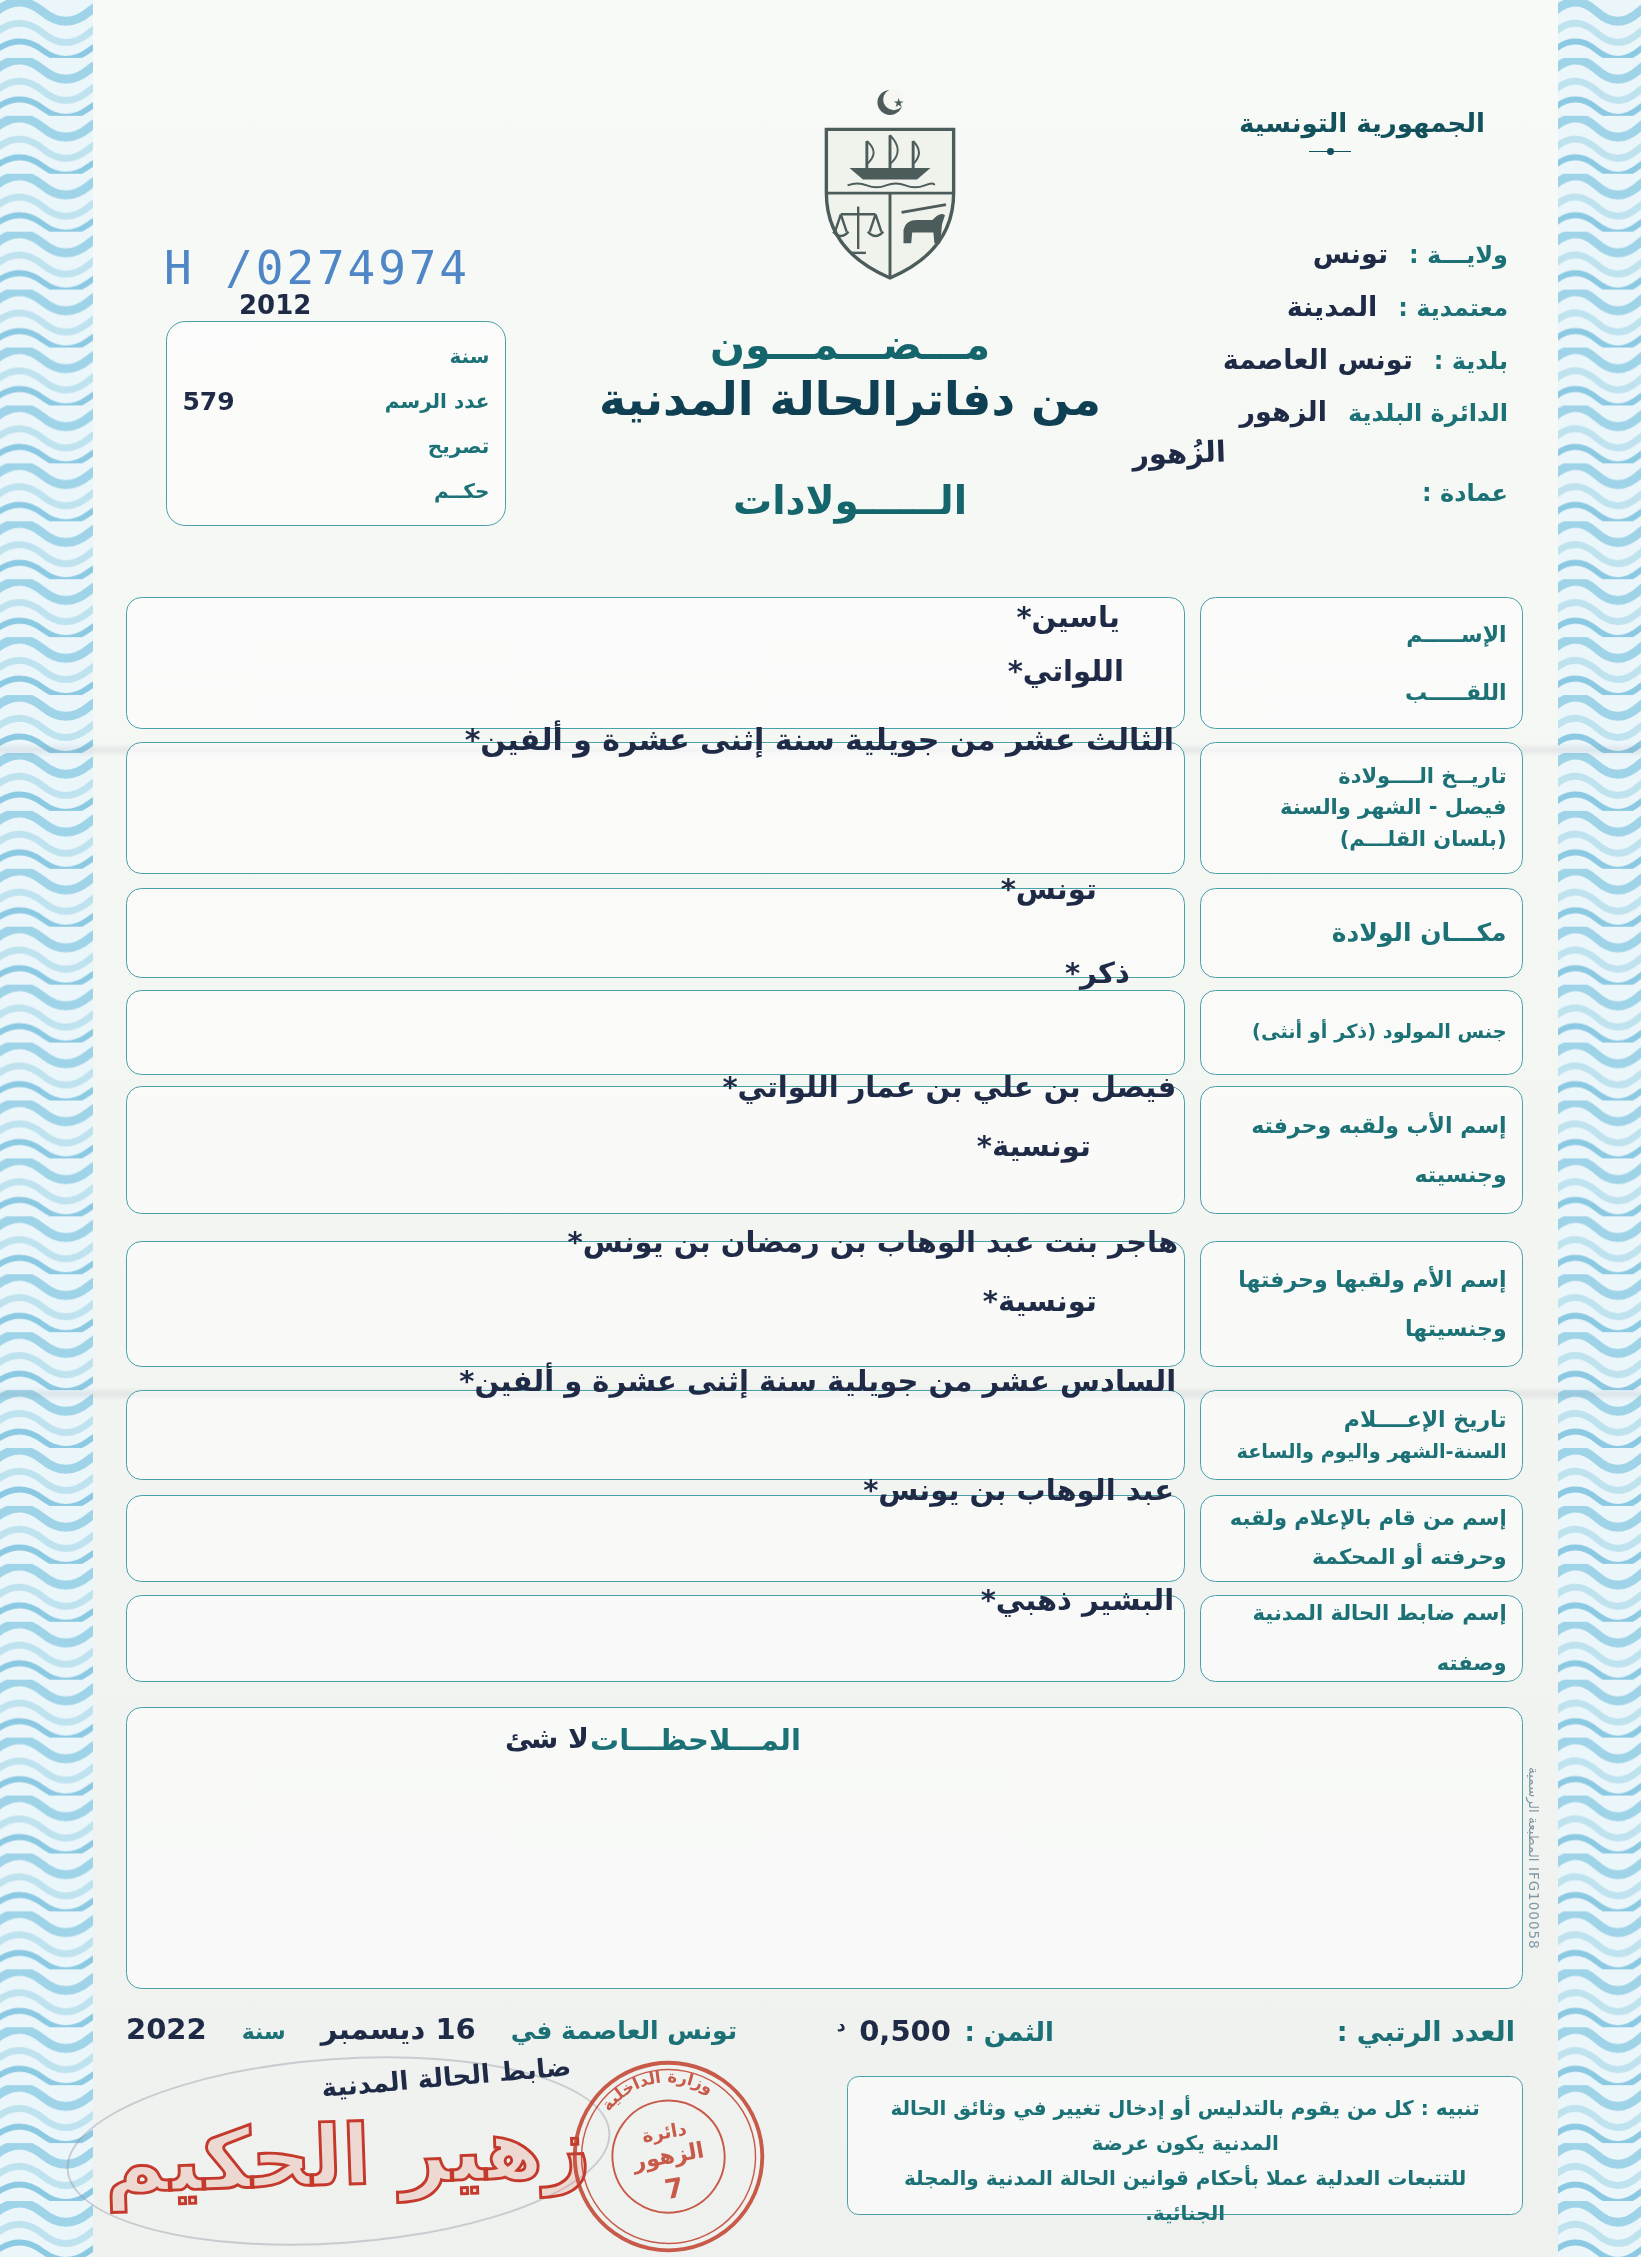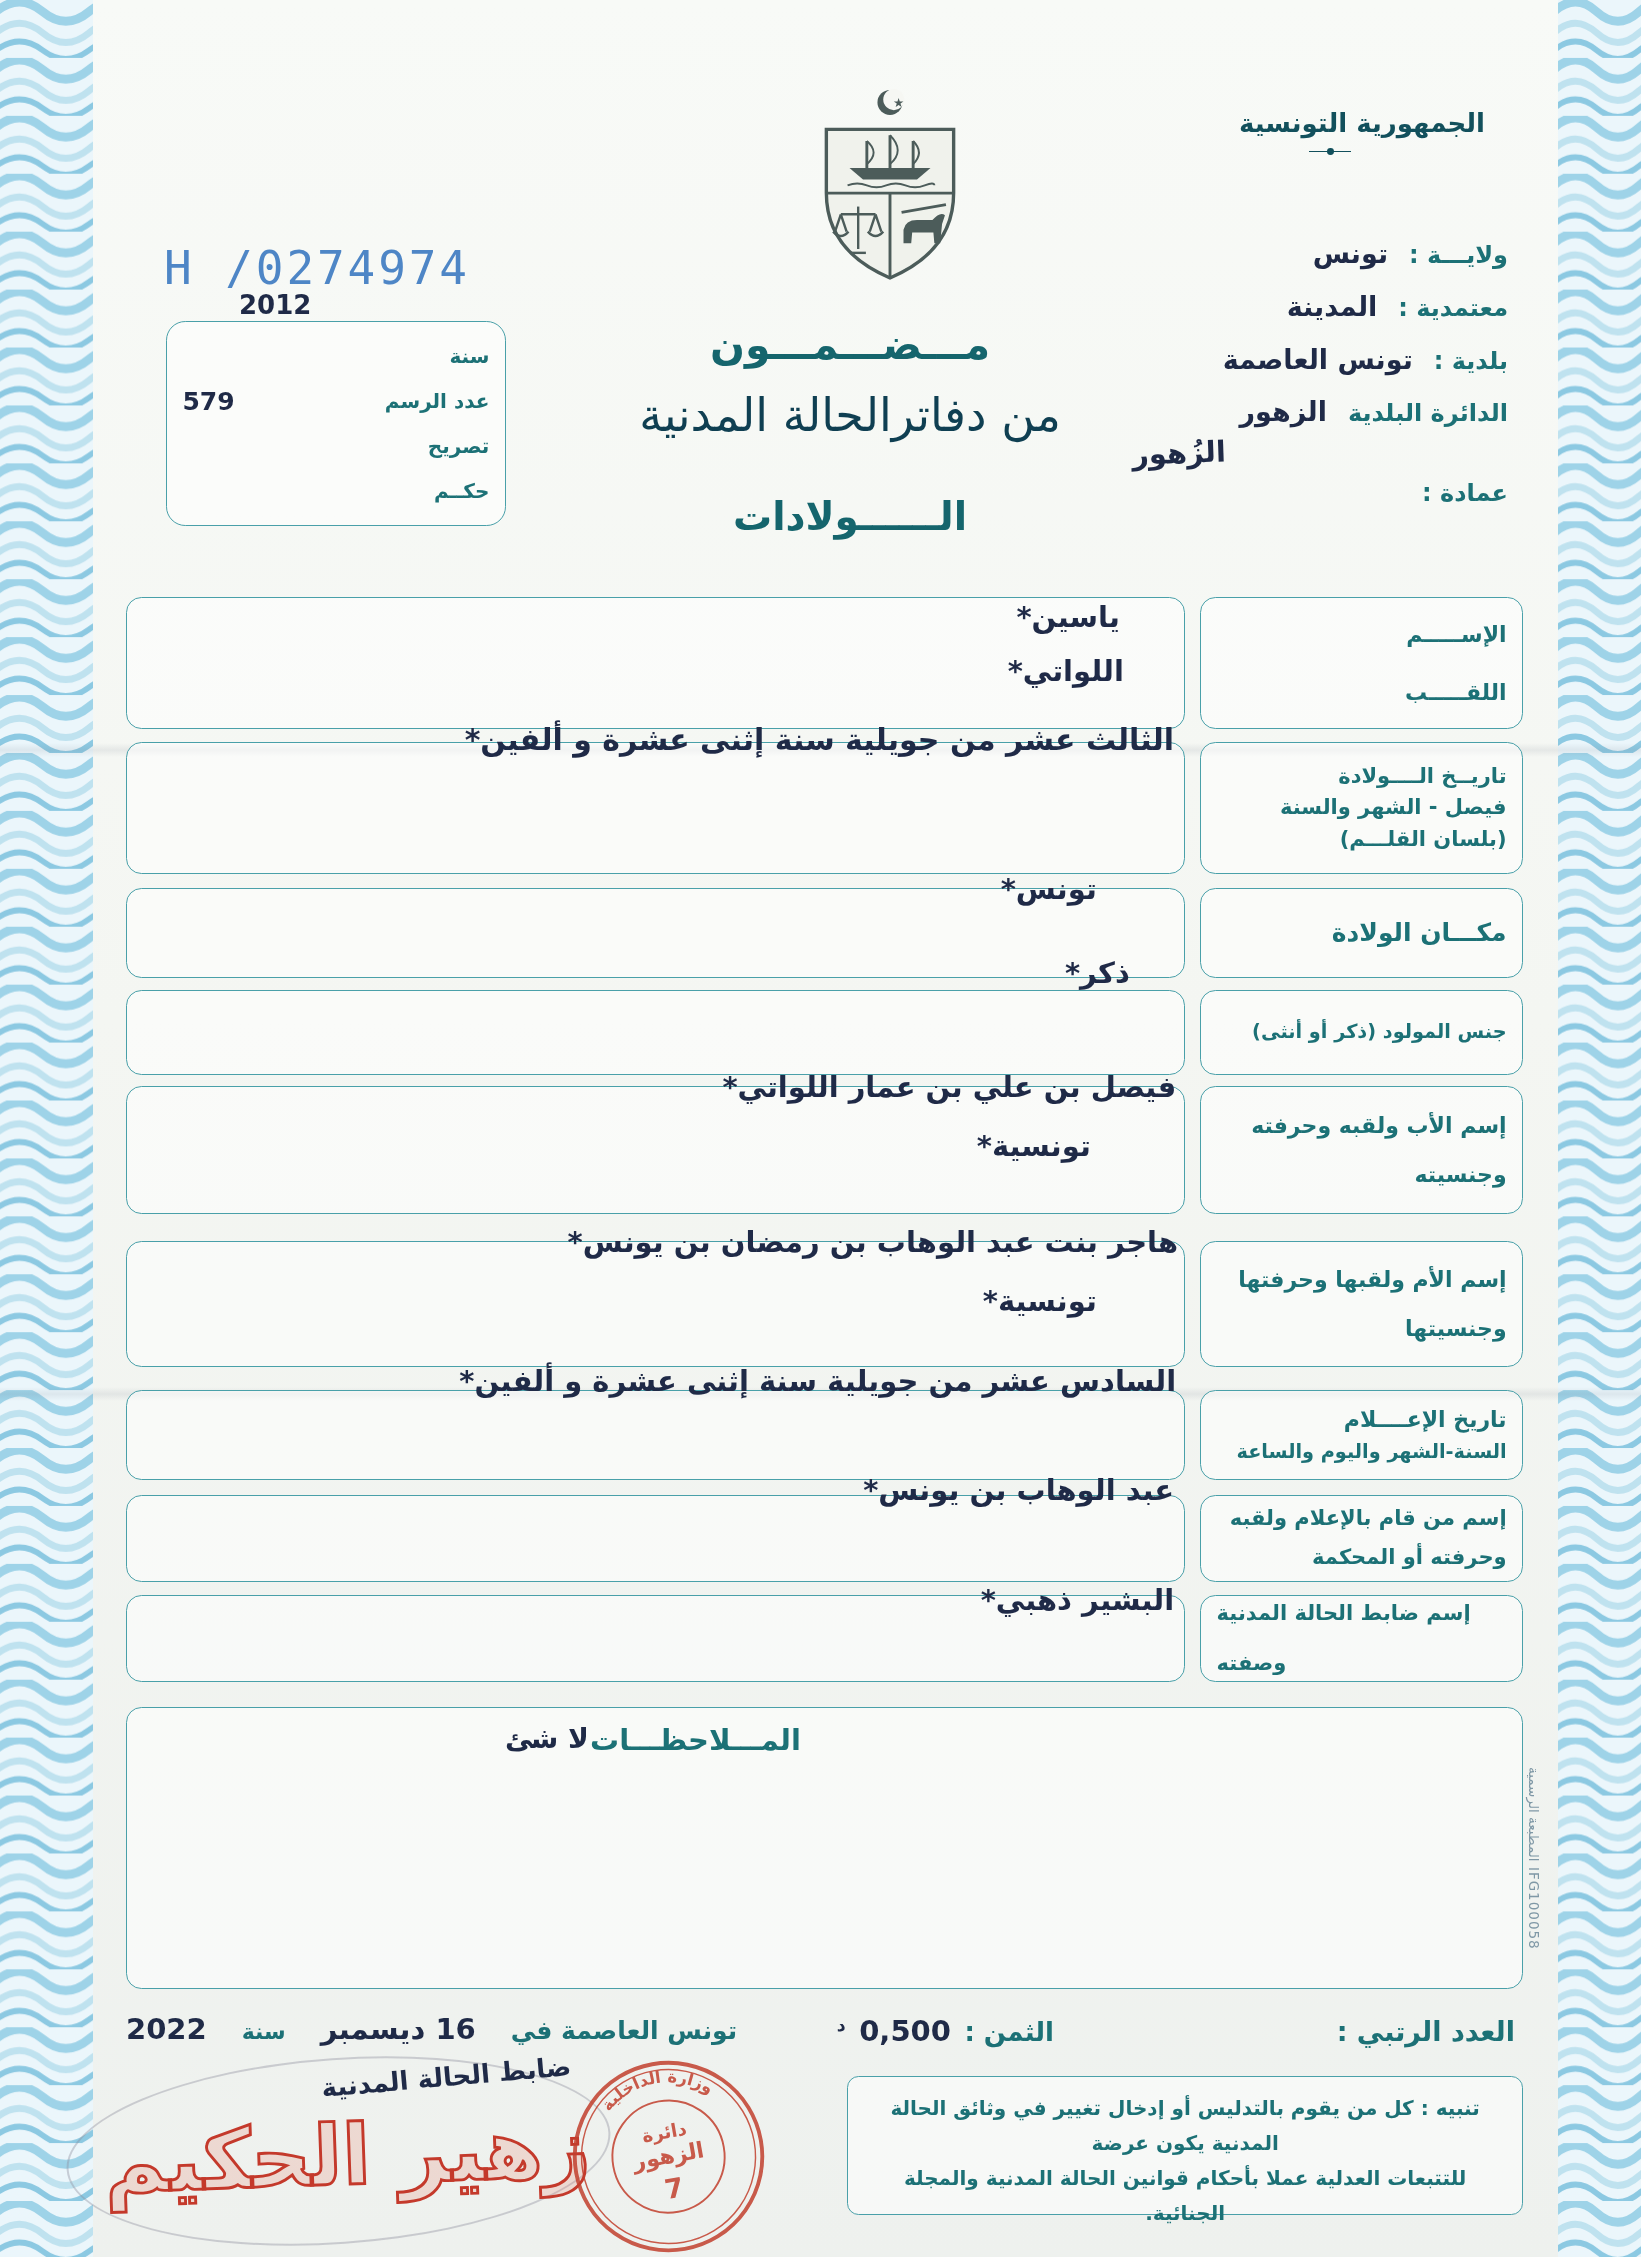--- a/index.html
+++ b/index.html
@@ -10,21 +10,21 @@
     font-family:"DejaVu Sans",sans-serif;
     direction:rtl; overflow:hidden;
   }
   .abs{position:absolute;}
   .hw{color:#1f2a47;font-weight:bold;}
   .box{border:1.9px solid #49a0a9;border-radius:15.4px;background:rgba(255,255,255,0.55);}
   .edge{position:absolute;top:0;}
   .serial{font-family:"DejaVu Sans Mono",monospace;color:#4e86c6;font-size:46px;letter-spacing:2.9px;}
   .titles{text-align:center;}
   .title1{font-size:41px;font-weight:bold;color:#15656d;}
-  .title2{font-size:46px;font-weight:normal;color:#0f3f52;margin-top:19px;}
+  .title2{font-size:46px;font-weight:bold;color:#0f3f52;margin-top:3px;}
   .title3{font-size:39px;font-weight:bold;color:#15656d;margin-top:52px;}
   .admin-row{position:absolute;right:133px;display:flex;gap:21px;align-items:baseline;white-space:nowrap;}
   .admin-label{font-size:24px;font-weight:bold;color:#1c7176;}
   .admin-value{font-size:27px;}
   .form-row{position:absolute;right:118px;left:126px;display:flex;gap:15.4px;}
   .lbl-box{width:290px;display:flex;flex-direction:column;justify-content:center;
     padding:5.8px 15.4px;color:#1c7176;font-weight:bold;font-size:22px;line-height:1.5;
     border:1.9px solid #49a0a9;border-radius:15.4px;background:rgba(255,255,255,0.5);}
   .cnt-box{flex:1;position:relative;border:1.9px solid #49a0a9;border-radius:15.4px;background:rgba(255,255,255,0.5);}
   .val{position:absolute;font-weight:bold;color:#1f2a47;font-size:29px;white-space:nowrap;}
@@ -230,21 +230,21 @@
     <div class="lbl-box" style="gap:7.7px;font-size:21px;">
       <div>إسم من قام بالإعلام ولقبه</div>
       <div>وحرفته أو المحكمة</div>
     </div>
     <div class="cnt-box">
       <div class="val" style="top:-23px;right:9.7px;">عبد الوهاب بن يونس*</div>
     </div>
   </div>
 
   <div class="form-row" style="top:1595px;height:87px;">
-    <div class="lbl-box" style="gap:18px;font-size:21px;align-items:flex-end;">
+    <div class="lbl-box" style="gap:18px;font-size:21px;">
       <div>إسم ضابط الحالة المدنية</div>
       <div>وصفته</div>
     </div>
     <div class="cnt-box">
       <div class="val" style="top:-13.5px;right:9.7px;">البشير ذهبي*</div>
     </div>
   </div>
 
   <div class="abs box" style="right:118px;left:126px;top:1707px;height:280px;">
     <div class="abs" style="top:15.4px;left:463px;font-size:29px;font-weight:bold;color:#1c7176;letter-spacing:1.9px;">المـــلاحظـــات</div>

